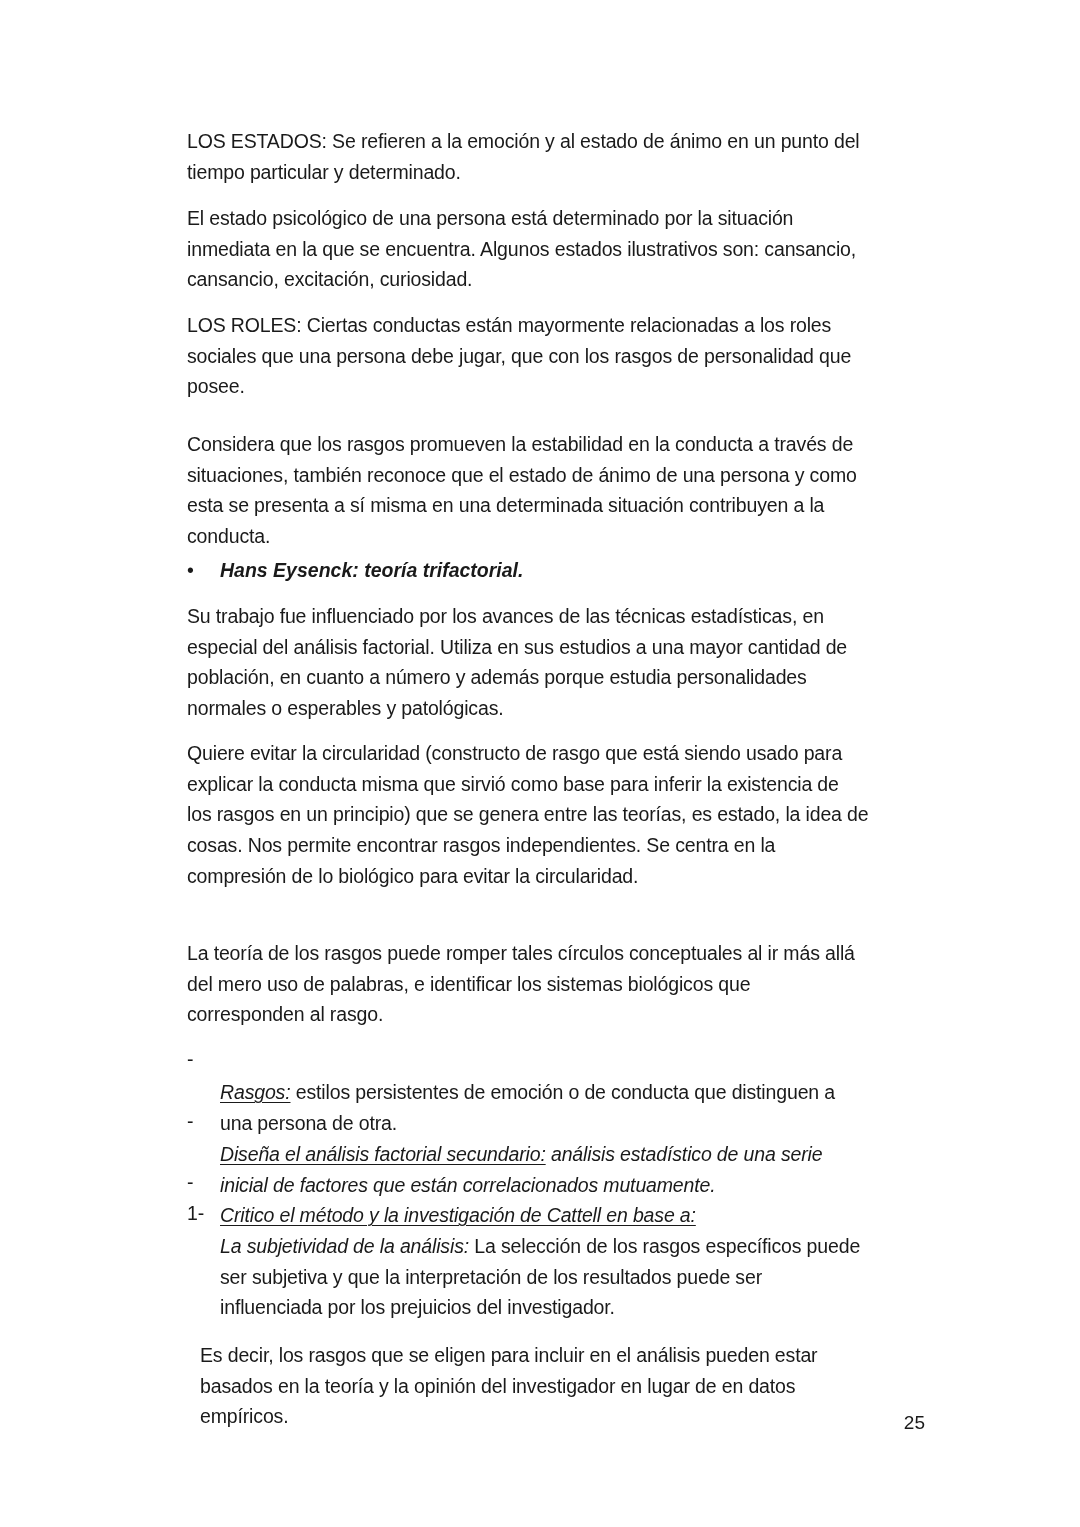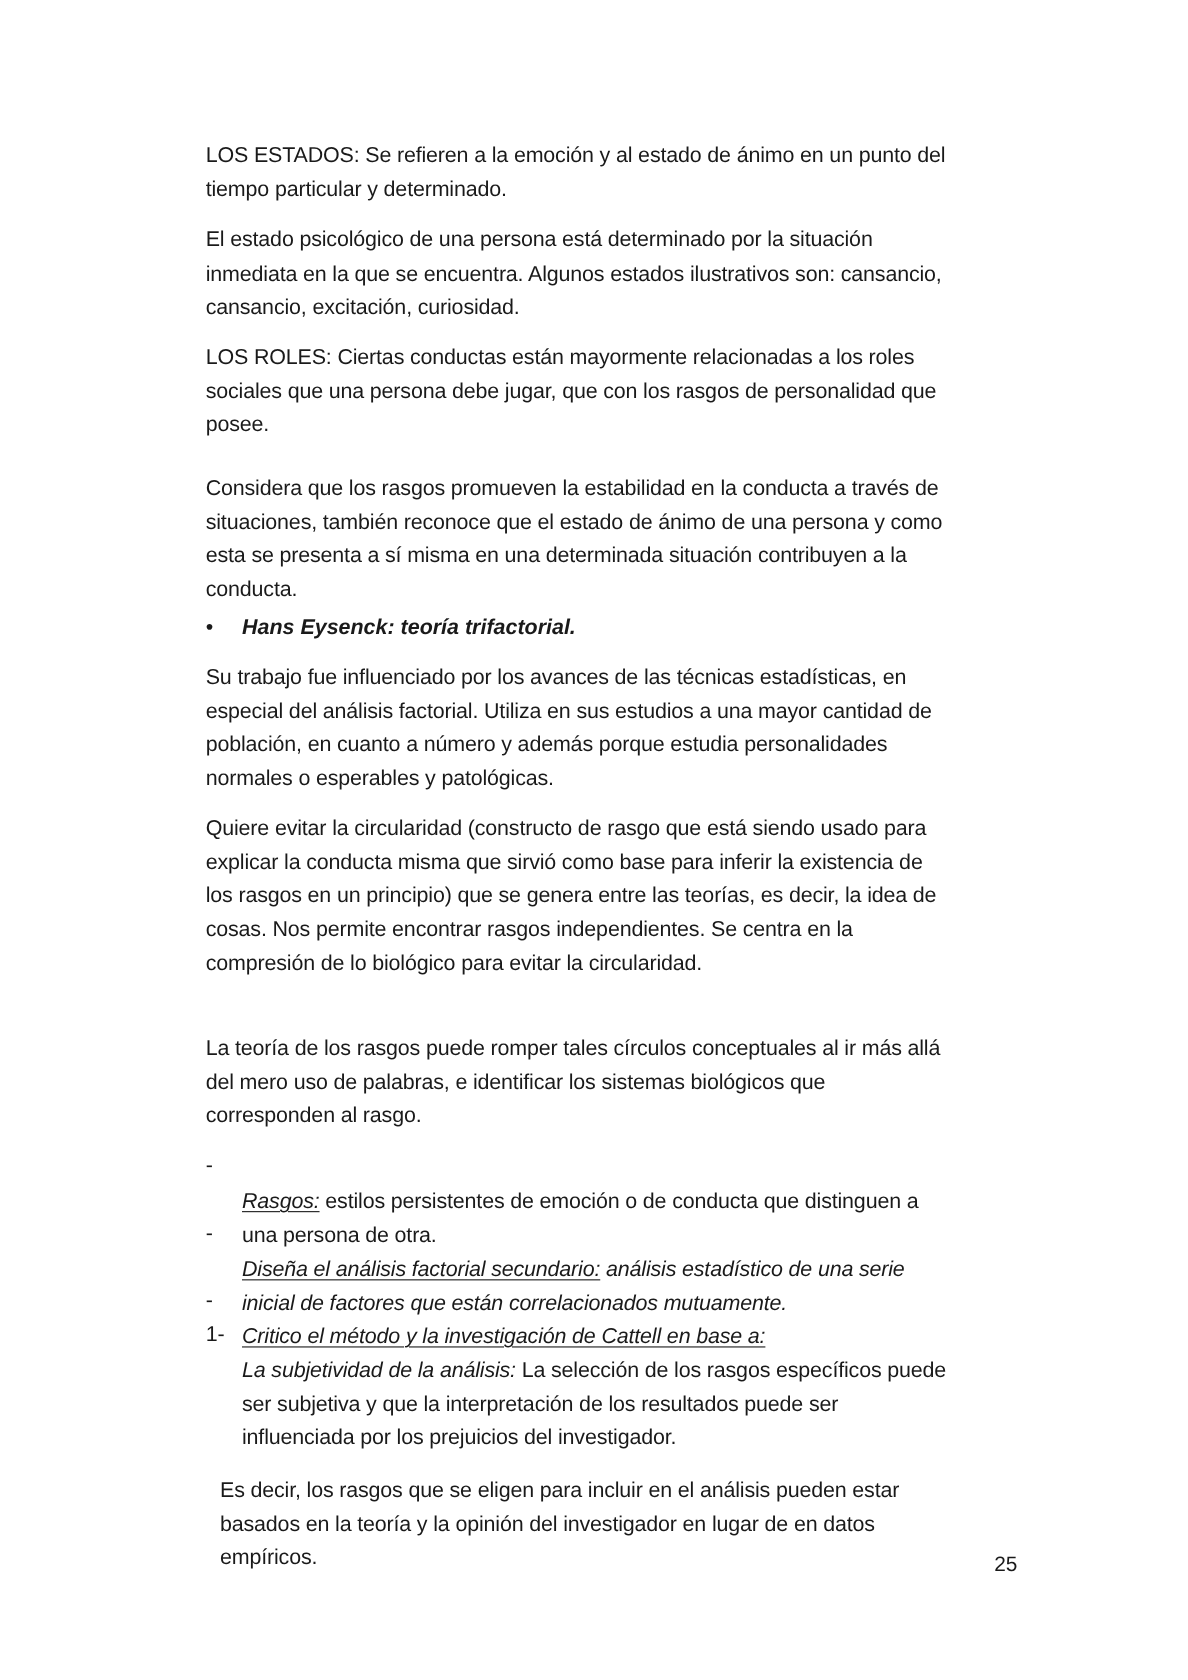--- a/index.html
+++ b/index.html
@@ -131,21 +131,21 @@
   <div class="block" style="top:601px;">
     <span class="line">Su trabajo fue influenciado por los avances de las técnicas estadísticas, en</span>
     <span class="line">especial del análisis factorial. Utiliza en sus estudios a una mayor cantidad de</span>
     <span class="line">población, en cuanto a número y además porque estudia personalidades</span>
     <span class="line">normales o esperables y patológicas.</span>
   </div>
 
   <div class="block" style="top:738px;">
     <span class="line">Quiere evitar la circularidad (constructo de rasgo que está siendo usado para</span>
     <span class="line">explicar la conducta misma que sirvió como base para inferir la existencia de</span>
-    <span class="line">los rasgos en un principio) que se genera entre las teorías, es decir, la idea de</span>
+    <span class="line">los rasgos en un principio) que se genera entre las teorías, es estado, la idea de</span>
     <span class="line">cosas. Nos permite encontrar rasgos independientes. Se centra en la</span>
     <span class="line">compresión de lo biológico para evitar la circularidad.</span>
   </div>
 
   <div class="block" style="top:938px;">
     <span class="line">La teoría de los rasgos puede romper tales círculos conceptuales al ir más allá</span>
     <span class="line">del mero uso de palabras, e identificar los sistemas biológicos que</span>
     <span class="line">corresponden al rasgo.</span>
   </div>
 

